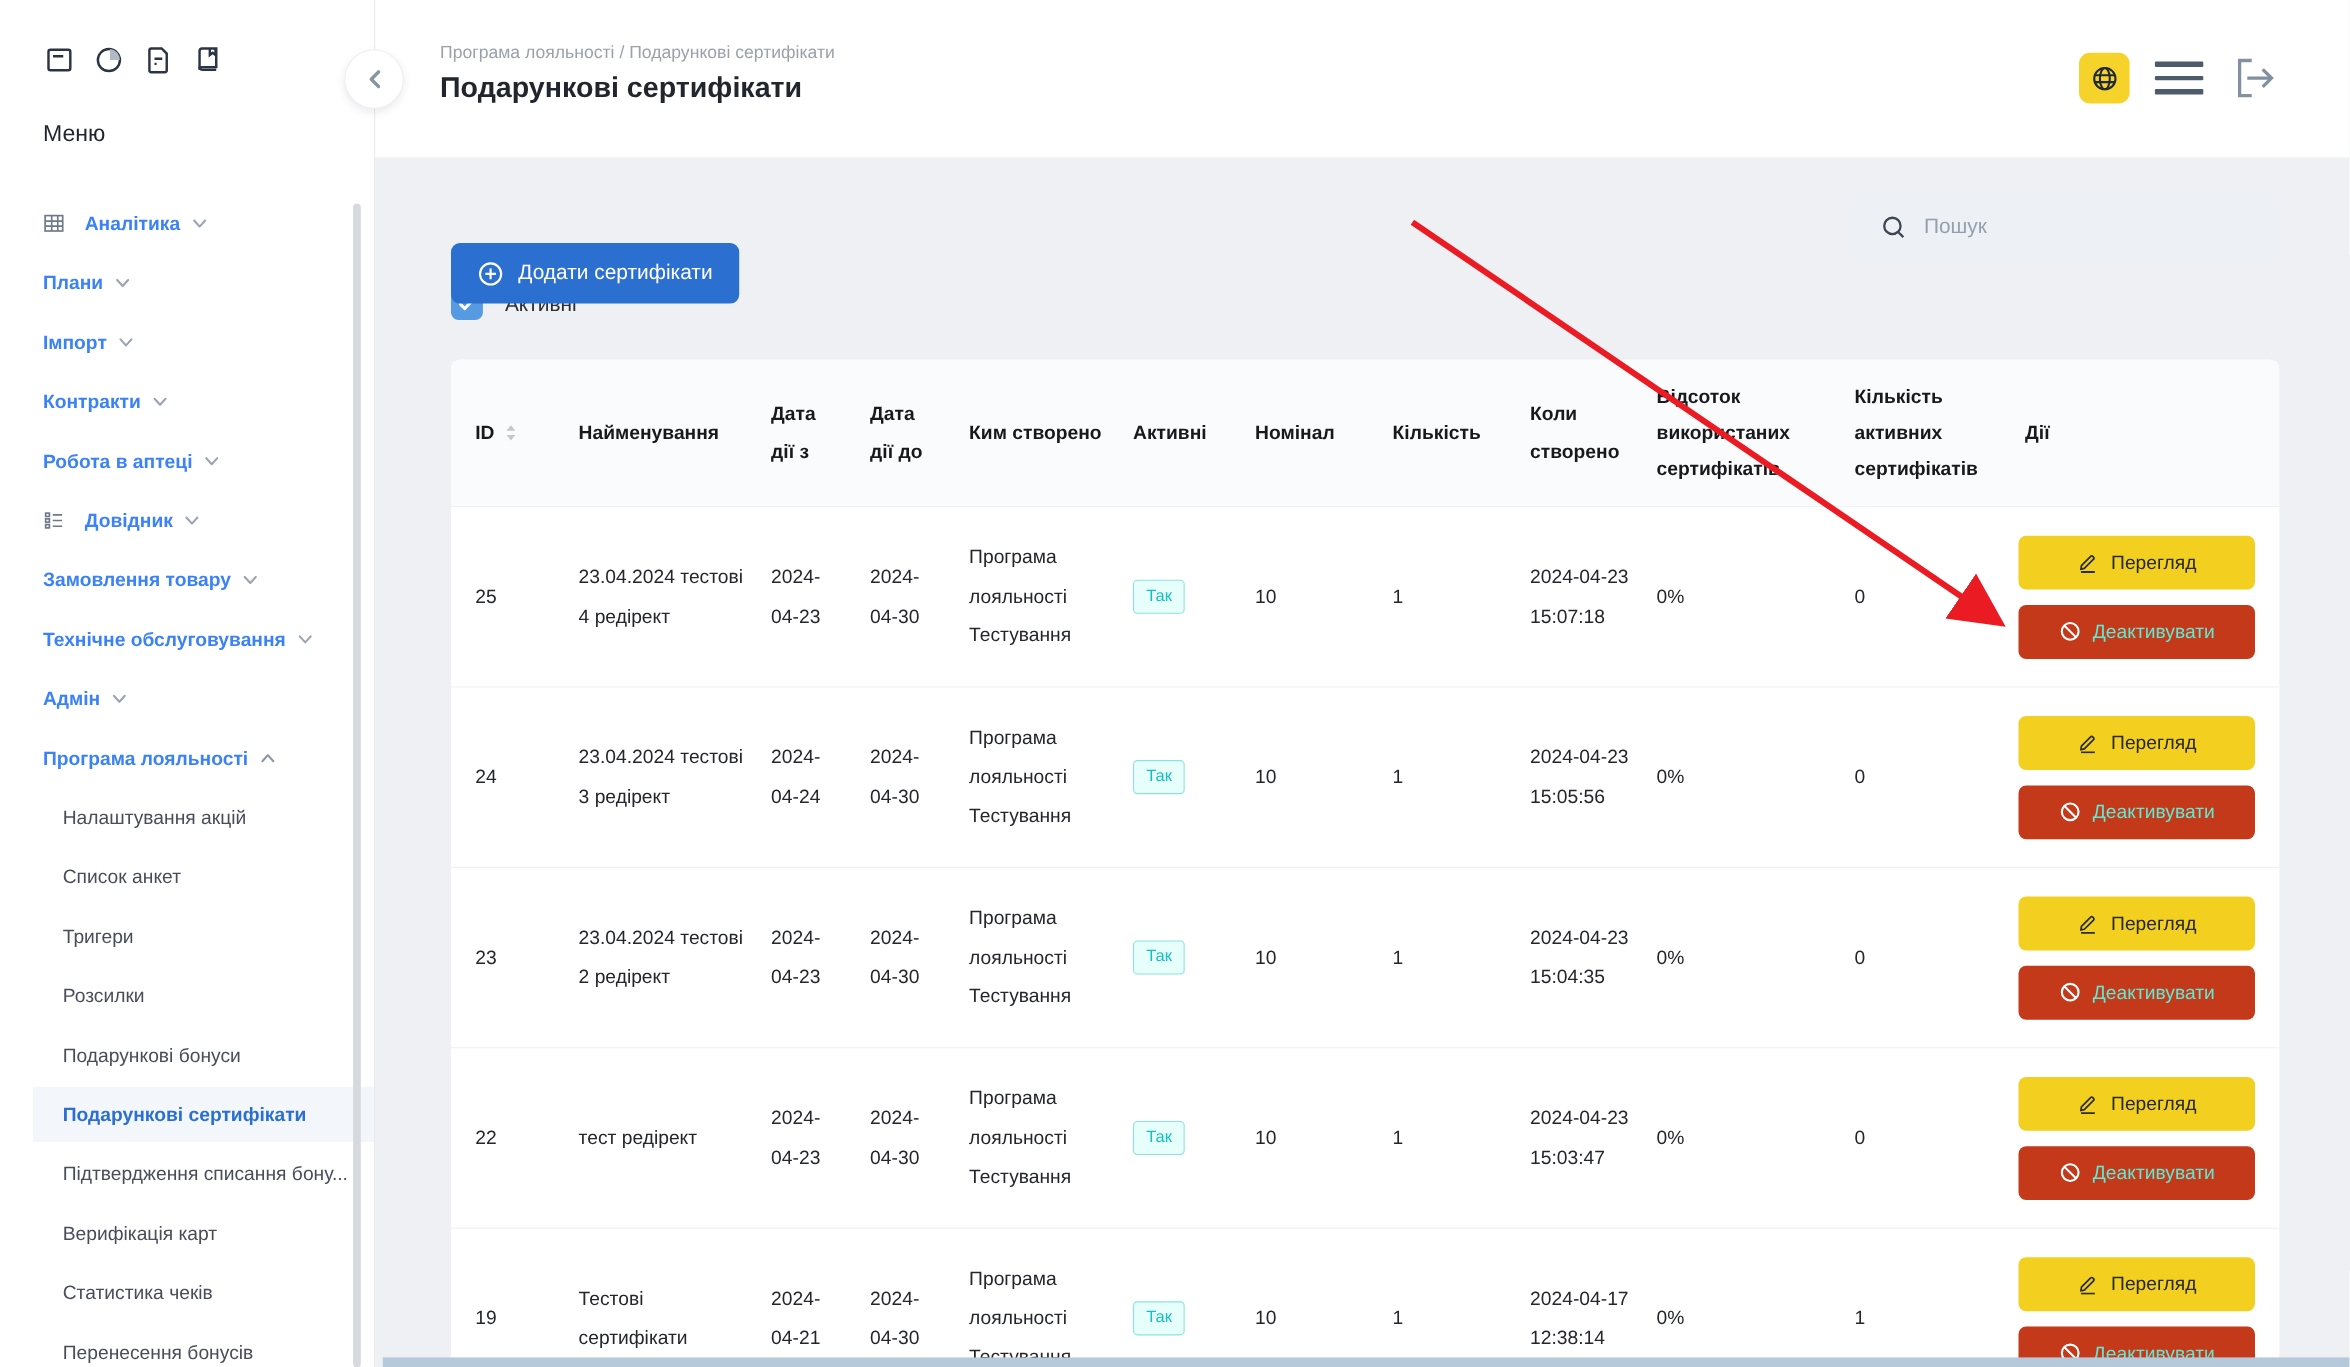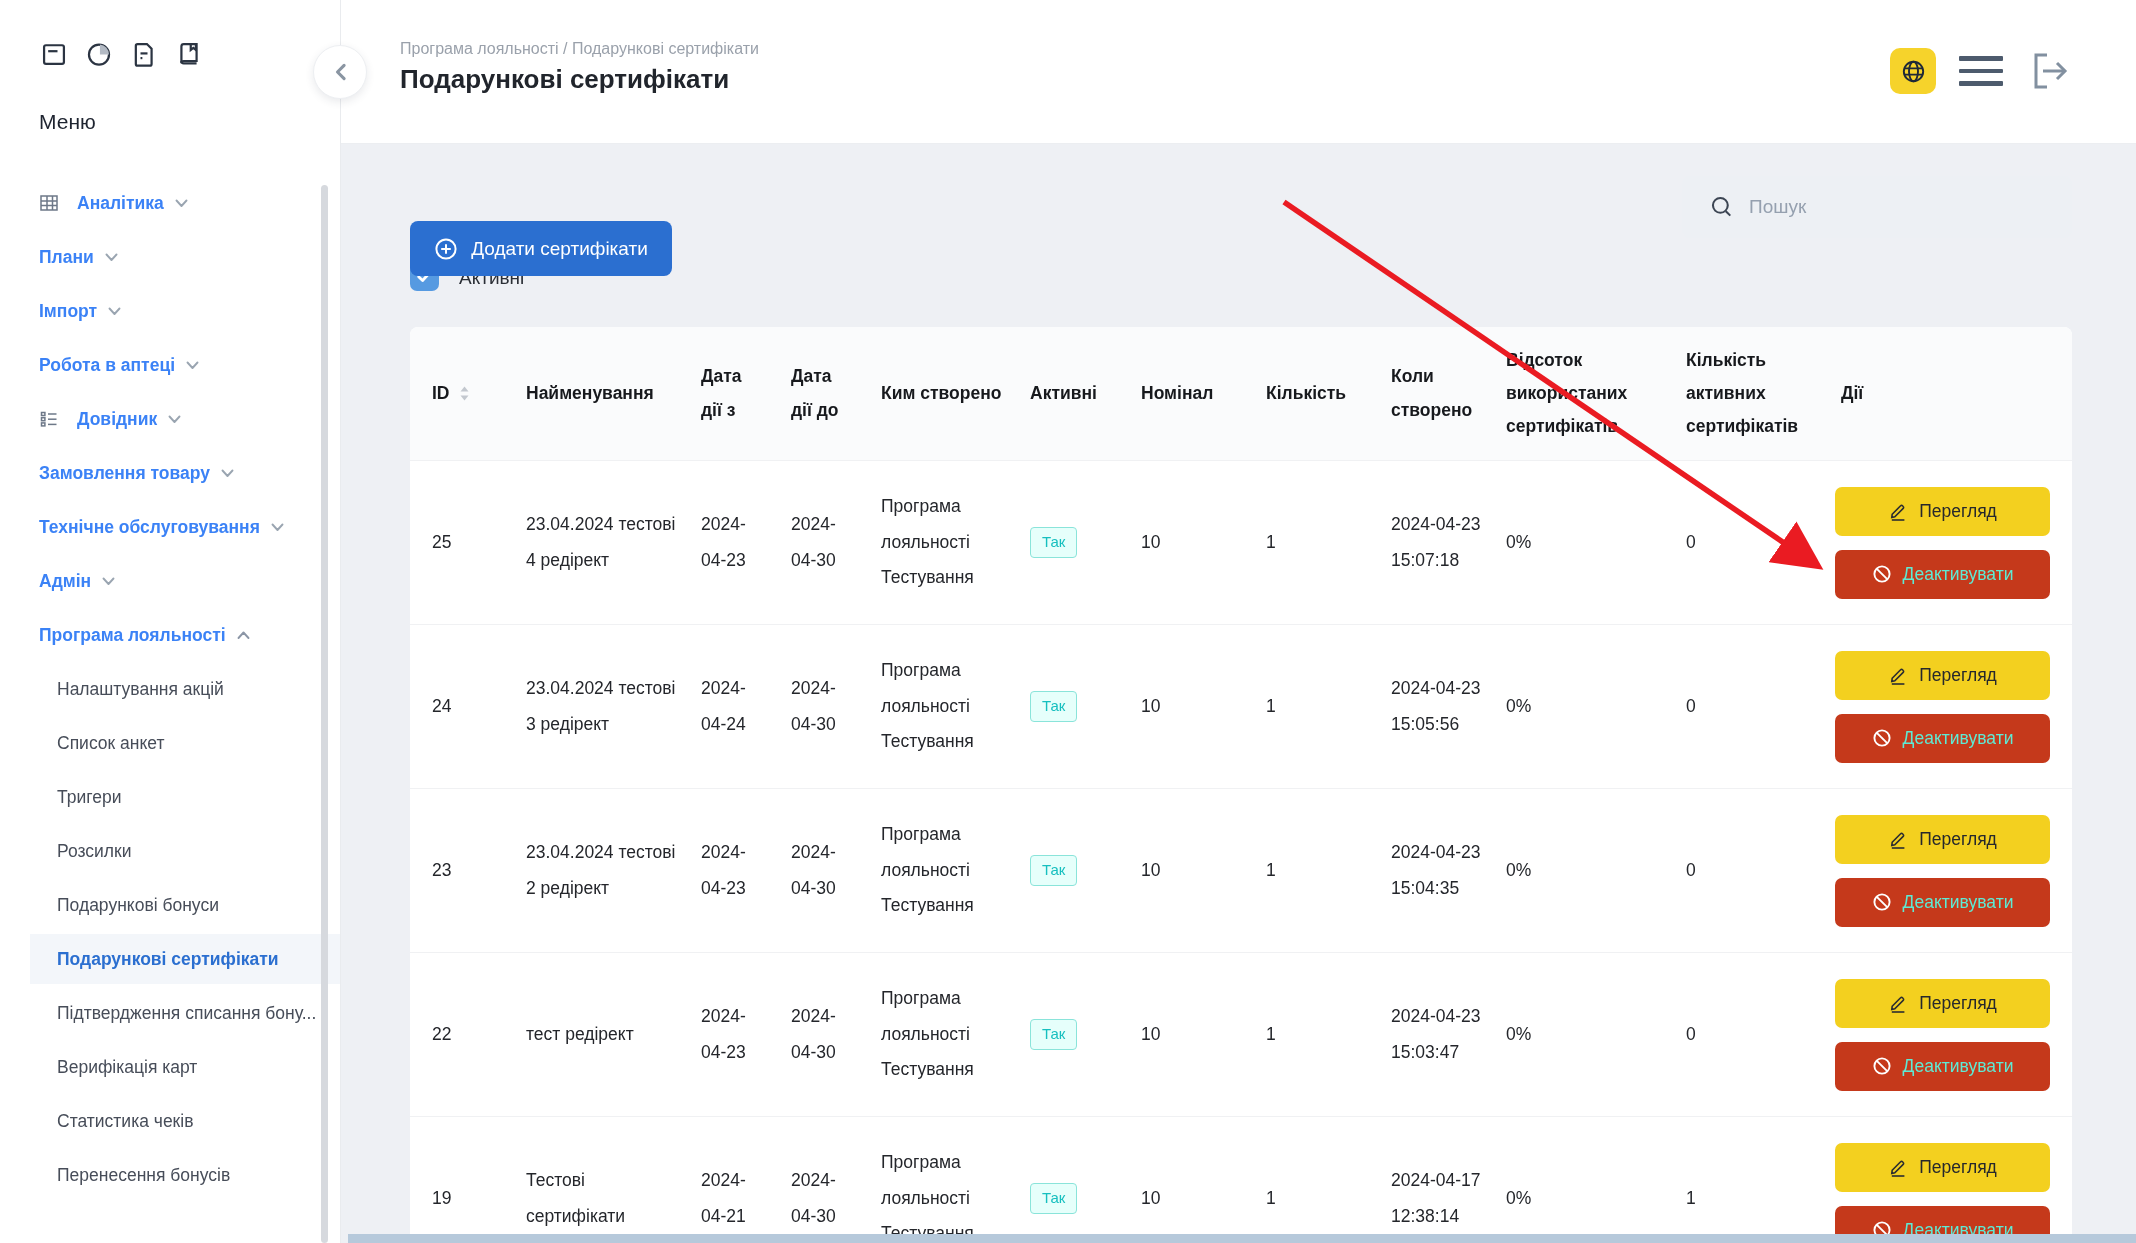--- a/index.html
+++ b/index.html
@@ -129,20 +129,28 @@
       </div>
       <div class="nav-item">
         <span class="nav-label">Імпорт</span>
         <span class="icn chev">
           <svg width="13" height="9" viewBox="0 0 13 9">
             <path d="M1.5 1.5 L6.5 7 L11.5 1.5" fill="none" stroke="#9aa5b1" stroke-width="1.9" stroke-linecap="round" stroke-linejoin="round"></path>
           </svg>
         </span>
       </div>
       <div class="nav-item">
+        <span class="nav-label">Контракти</span>
+        <span class="icn chev">
+          <svg width="13" height="9" viewBox="0 0 13 9">
+            <path d="M1.5 1.5 L6.5 7 L11.5 1.5" fill="none" stroke="#9aa5b1" stroke-width="1.9" stroke-linecap="round" stroke-linejoin="round"></path>
+          </svg>
+        </span>
+      </div>
+      <div class="nav-item">
         <span class="nav-label">Робота в аптеці</span>
         <span class="icn chev">
           <svg width="13" height="9" viewBox="0 0 13 9">
             <path d="M1.5 1.5 L6.5 7 L11.5 1.5" fill="none" stroke="#9aa5b1" stroke-width="1.9" stroke-linecap="round" stroke-linejoin="round"></path>
           </svg>
         </span>
       </div>
       <div class="nav-item">
         <span class="icn nav-ic">
           <svg width="20" height="20" viewBox="0 0 20 20" fill="none" stroke="#6d7888" stroke-width="1.5">

